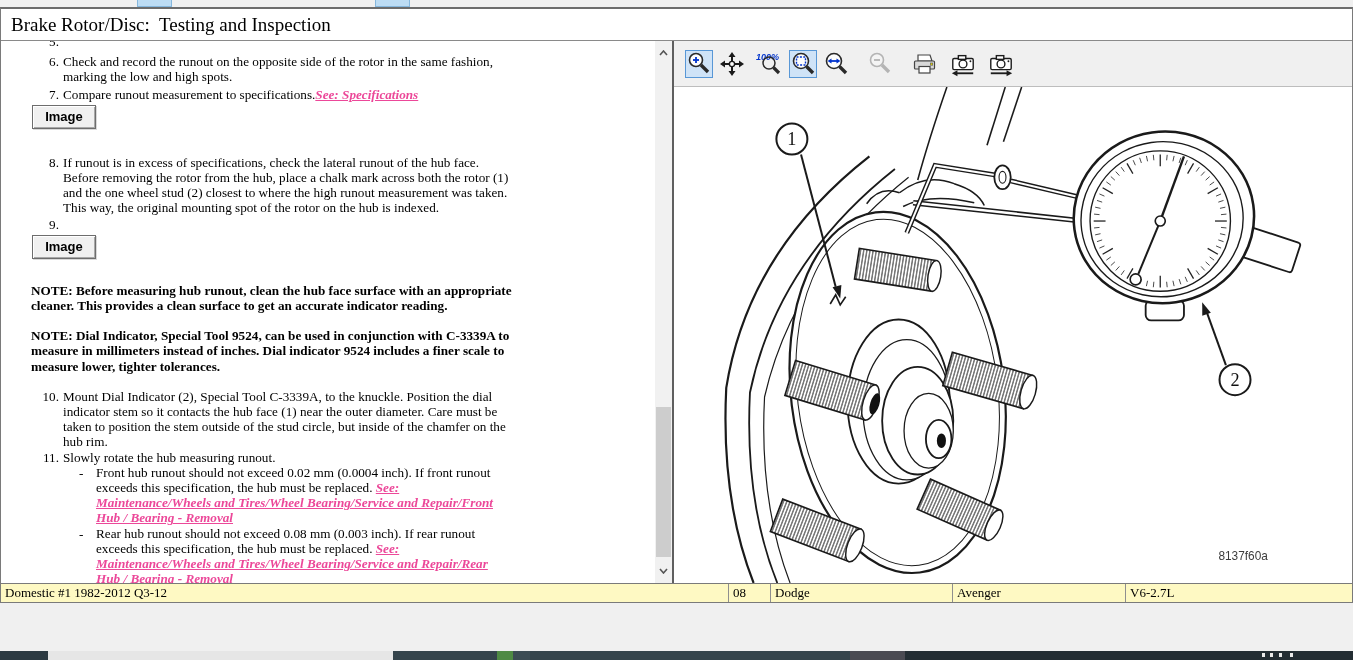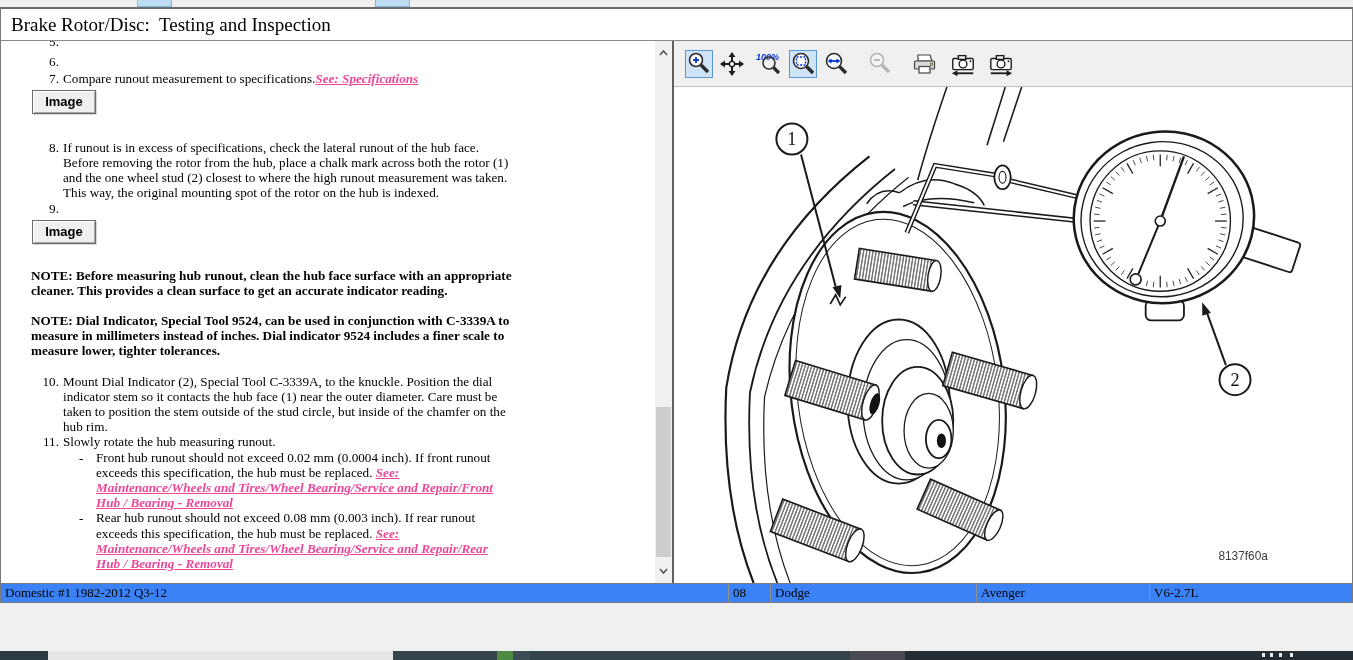--- a/index.html
+++ b/index.html
@@ -54,26 +54,26 @@
   }
   .tb{width:28px;height:28px;display:flex;align-items:center;justify-content:center;
       border:1px solid transparent;box-sizing:border-box;cursor:pointer;position:relative;}
   .tb.selected{background:#cfe3f7;border:1px solid #5897d6;}
   .tb .pct{position:absolute;top:1px;left:0px;font-family:"Liberation Sans",sans-serif;
       font-size:9px;font-weight:bold;font-style:italic;color:#0033cc;}
   .img-area{flex:1;position:relative;background:#fff;min-height:0;}
   .img-area svg{display:block;width:100%;height:100%;}
   
   .status-bar{
-    flex:0 0 18px;border-top:1px solid #7a7a7a;background:#3b82f6;
+    flex:0 0 18px;border-top:1px solid #7a7a7a;background:#fef9c3;
     display:flex;font-size:13px;line-height:17px;color:#000;
   }
   .status-cell{box-sizing:border-box;padding-left:4px;overflow:hidden;white-space:nowrap;}
   .status-cell+.status-cell{border-left:1px solid #8f8f8f;}
-  .sc1{flex:0 0 727px;} .sc2{flex:0 0 42px;} .sc3{flex:0 0 182px;} .sc4{flex:0 0 173px;margin-left:24px;} .sc5{flex:1;}
+  .sc1{flex:0 0 727px;} .sc2{flex:0 0 42px;} .sc3{flex:0 0 182px;} .sc4{flex:0 0 173px;} .sc5{flex:1;}
   
   .taskbar{position:absolute;left:0;bottom:0;width:100%;height:9px;background:#232d33;}
   .tseg{position:absolute;top:0;height:9px;}
   .tmark{position:absolute;top:2px;width:3px;height:4px;background:#e9e9e9;}
 </style>
 </head>
 <body>
 
 <div class="top-strip">
   <div class="top-frag" style="left:137px;"></div>
@@ -90,20 +90,21 @@
 
     <div class="left-pane">
       <div class="doc">
 
         <div class="step">
           <span class="num">5.</span>
         </div>
 
         <div class="step" style="margin-top:5px;">
           <span class="num">6.</span>
+          <span class="stext">Check and record the runout on the opposite side of the rotor in the same fashion, marking the low and high spots.</span>
         </div>
 
         <div class="step" style="margin-top:2px;">
           <span class="num">7.</span>
           <span class="stext"><span>Compare runout measurement to specifications.</span><a class="doclink">See: Specifications</a></span>
         </div>
 
         <div class="img-btn" style="margin-top:3px;">Image</div>
 
         <div class="step" style="margin-top:26px;">

